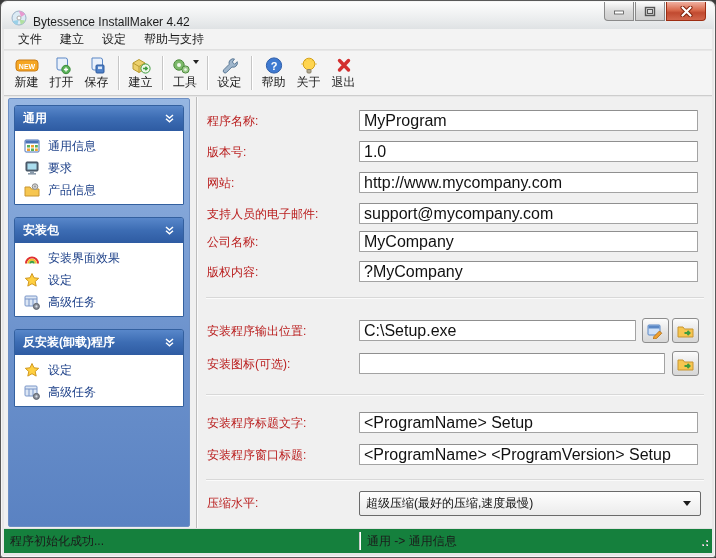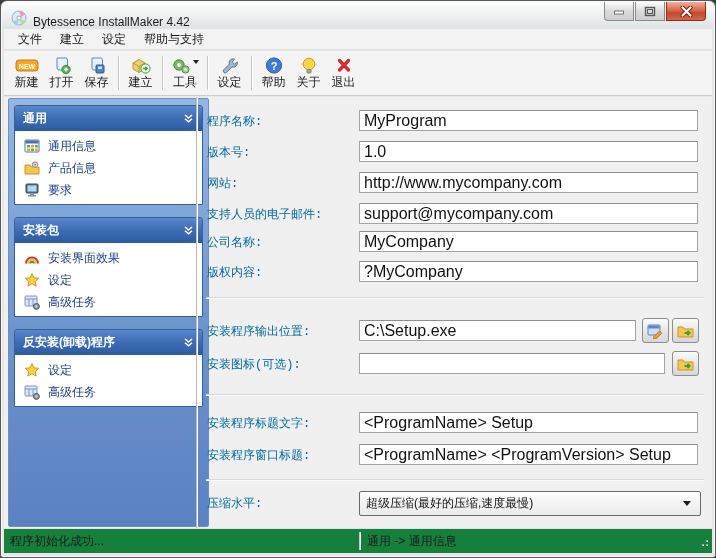--- a/index.html
+++ b/index.html
@@ -36,35 +36,35 @@
            justify-content:flex-start; gap:0; border:1px solid transparent; border-radius:3px; cursor:default; }
   .tb-btn .ic{ height:20px; display:flex; align-items:center; justify-content:center; }
   .tb-btn .lbl{ color:#1b1b1b; line-height:15px; white-space:nowrap; }
   .tb-sep{ width:1px; background:#c6c6c6; margin:3px 4px; box-shadow:1px 0 0 #fff; }
   .dd-arrow{ width:0; height:0; border-left:3.5px solid transparent; border-right:3.5px solid transparent;
              border-top:4px solid #222; margin-left:2px; margin-top:-6px; }
 
   
   .content{ position:absolute; top:96px; left:3px; right:3px; height:431px; background:#f0f0f0; }
 
-  .sidebar{ position:absolute; left:4px; top:1px; width:201px; height:429px;
+  .sidebar{ position:absolute; left:4px; top:1px; width:182px; height:429px;
             background:linear-gradient(#96b6e2,#6d93cd 55%,#5a82c2); border:1px solid #6d8fc4; border-radius:2px;
             padding:6px 5px; overflow:hidden;text-align:right; }
   .sb-section{ border:1px solid #33609f; border-radius:3px 3px 1px 1px; margin-bottom:12px; overflow:hidden; }
   .sb-header{ height:25px; display:flex; align-items:center; padding:0 8px;
               background:linear-gradient(#5887ca,#3c6cb3 50%,#2e5ba2); color:#fff; font-weight:bold; }
   .sb-chevron{ margin-left:auto; display:flex; }
   .sb-items{ background:#fff; padding:4px 0 3px;font-family:Liberation Serif, serif; }
   .sb-item{ height:22px; display:flex; align-items:center; gap:8px; padding-left:9px;
             color:#1d4088; cursor:default; }
 
   .vline{ position:absolute; left:192px; top:0; bottom:0; width:1px; background:#bcbcbc; box-shadow:1px 0 0 #fafafa; }
 
   .main{ position:absolute; left:194px; top:0; right:1px; height:431px; }
-  .f-label{ position:absolute; left:9px; color:#0369a1; white-space:nowrap;font-family:Liberation Mono, monospace; }
+  .f-label{ position:absolute; left:9px; color:#b91c1c; white-space:nowrap; }
   .f-input{ position:absolute; height:21px; border:1px solid #a3a3a3; border-top-color:#8f8f8f;
             background:#fff; padding:0 4px; font-family:inherit; font-size:16px; color:#111; border-radius:1px; }
   .f-sep{ position:absolute; left:8px; width:498px; height:1px; background:#d8d8d8; box-shadow:0 1px 0 #fbfbfb; }
   .mini-btn{ position:absolute; width:27px; height:25px; border:1px solid #8d8d8d; border-radius:3px;
              background:linear-gradient(#fcfcfc,#e3e3e3 60%,#d7d7d7); display:flex; align-items:center;
              justify-content:center; cursor:default; }
   .combo{ position:absolute; left:161px; width:342px; height:25px; border:1px solid #6a6a6a; border-radius:2px;
           background:linear-gradient(#fefefe,#ebebeb); display:flex; align-items:center; padding:0 6px; color:#111; }
   .combo-arrow{ margin-left:auto; width:0; height:0; border-left:4px solid transparent;
           border-right:4px solid transparent; border-top:5px solid #1b1b1b; margin-right:3px; }
@@ -238,34 +238,34 @@
                 <rect x="7" y="7" width="3" height="2.5" fill="#f0a030"></rect>
                 <rect x="11" y="7" width="2.8" height="2.5" fill="#58b058"></rect>
                 <rect x="3" y="10.5" width="3" height="2.5" fill="#f0a030"></rect>
                 <rect x="7" y="10.5" width="3" height="2.5" fill="#58b058"></rect>
                 <rect x="11" y="10.5" width="2.8" height="2.5" fill="#f0a030"></rect>
               </svg>
             <span>通用信息</span>
           </div>
           <div class="sb-item">
             <svg width="16" height="16">
-                <path d="M1 5 h5 l1.5 2 H15 v7 H1 z" fill="#f6c650" stroke="#c89530"></path>
-                <circle cx="11" cy="4.6" r="2.8" fill="#d4d4d4" stroke="#8f8f8f"></circle>
-                <circle cx="11" cy="4.6" r="1" fill="#9a9a9a"></circle>
-              </svg>
-            <span>产品信息</span>
-          </div>
-          <div class="sb-item">
-            <svg width="16" height="16">
                 <rect x="2" y="2" width="12" height="9" rx="1" fill="#5a6a7a" stroke="#3a4a5a"></rect>
                 <rect x="3.5" y="3.5" width="9" height="6" fill="#aaddee"></rect>
                 <rect x="6" y="11" width="4" height="2" fill="#8a9aaa"></rect>
                 <rect x="4" y="13" width="8" height="1.6" fill="#8a9aaa"></rect>
               </svg>
             <span>要求</span>
+          </div>
+          <div class="sb-item">
+            <svg width="16" height="16">
+                <path d="M1 5 h5 l1.5 2 H15 v7 H1 z" fill="#f6c650" stroke="#c89530"></path>
+                <circle cx="11" cy="4.6" r="2.8" fill="#d4d4d4" stroke="#8f8f8f"></circle>
+                <circle cx="11" cy="4.6" r="1" fill="#9a9a9a"></circle>
+              </svg>
+            <span>产品信息</span>
           </div>
         </div>
       </div>
 
       <div class="sb-section">
         <div class="sb-header">
           <span>安装包</span>
           <span class="sb-chevron">
             <svg width="11" height="11">
                 <path d="M2 2 l3.5 3 3.5 -3 M2 5.8 l3.5 3 3.5 -3" stroke="#fff" stroke-width="1.5" fill="none"></path>

